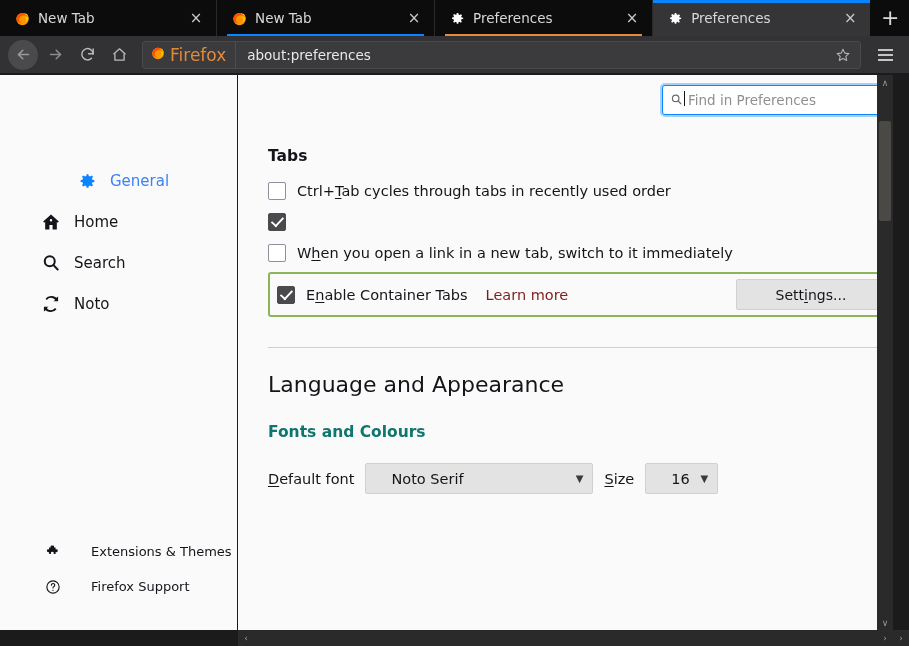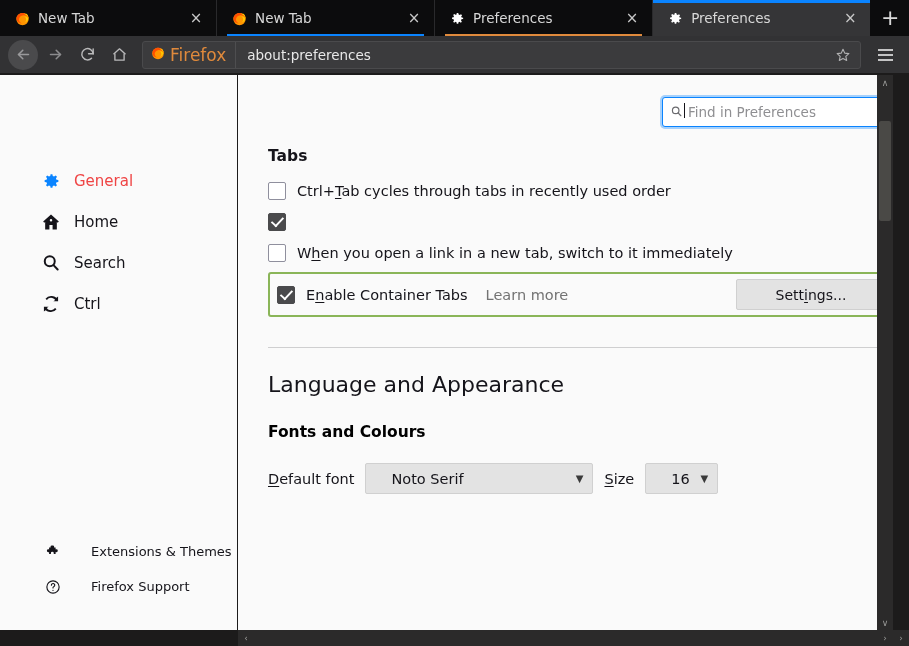--- a/index.html
+++ b/index.html
@@ -179,21 +179,21 @@
   }
   .side-item {
     display: flex;
     align-items: center;
     gap: 13px;
     padding: 0 0 0 40px;
     height: 41px;
     color: #15141a;
     font-size: 15px;
   }
-  .side-item.selected { color: #ef4444; }
+  .side-item.selected { color: #3b82f6; margin-left: 36px; }
   .side-item .sicon {
     width: 21px; height: 21px;
     flex: 0 0 21px;
     display: flex; align-items: center; justify-content: center;
   }
   .side-spacer { flex: 1 1 auto; }
   .side-item.small {
     font-size: 13px;
     height: 35px;
     padding-left: 44px;
@@ -206,21 +206,21 @@
   .main {
     flex: 1 1 auto;
     position: relative;
     padding: 0;
     background: #fafafa;
     overflow: hidden;
   }
   .searchwrap {
     position: absolute;
     right: 9px;
-    top: 22px;
+    top: 10px;
     width: 222px;
     margin-left: 44px;
   }
   .searchbox {
     height: 30px;
     background: #ffffff;
     border: 1px solid #0a84ff;
     border-radius: 3px;
     box-shadow: 0 0 0 2px rgba(10,132,255,0.35);
     display: flex;
@@ -287,21 +287,21 @@
     border: 2px solid #8ab558;
     border-radius: 3px;
     background: #fafafa;
     padding: 5px 6px 5px 7px;
     display: flex;
     align-items: center;
     width: 626px;
   }
   .highlight-row .checkrow { flex: 1 1 auto; height: 28px; }
   .learn-more {
-    color: #737373;
+    color: #7f1d1d;
     font-size: 14.5px;
     margin-left: 7px;
   }
   .btn {
     background: #e3e3e3;
     border: 1px solid #d0d0d0;
     border-radius: 2px;
     color: #15141a;
     font-size: 14px;
     height: 31px;
@@ -320,21 +320,21 @@
   }
   .big-title {
     font-size: 22px;
     color: #15141a;
     font-weight: normal;
     margin: 24px 0 0 0;
   }
   .sub-title {
     font-size: 15.5px;
     font-weight: bold;
-    color: #000000;
+    color: #0f766e;
     margin: 26px 0 0 0;
   }
   .fontrow {
     display: flex;
     align-items: center;
     gap: 11px;
     margin-top: 22px;
   }
   .lbl { font-size: 14.5px; color: #15141a; }
   .select {
@@ -548,21 +548,21 @@
         </div>
 
 
         <div class="side-item">
           <span class="sicon">
             <svg width="20" height="20" viewBox="0 0 24 24" fill="#15141a">
               <path d="M12 4.6c2.1 0 3.9 1.1 5 2.7l-2.1 1.4h5.6V3.1l-2 1.3A8.4 8.4 0 0012 2.4a8.2 8.2 0 00-6.6 3.3l1.7 1.4A6 6 0 0112 4.6z"></path>
               <path d="M12 19.4c-2.1 0-3.9-1.1-5-2.7l2.1-1.4H3.5v5.6l2-1.3a8.4 8.4 0 006.5 2a8.2 8.2 0 006.6-3.3l-1.7-1.4a6 6 0 01-4.9 2.5z"></path>
             </svg>
           </span>
-          <span>Ctrl</span>
+          <span>Noto</span>
         </div>
 
         <div class="side-spacer"></div>
 
         <div class="side-bottom">
           <div class="side-item small">
             <span class="sicon">
               <svg width="16" height="16" viewBox="0 0 24 24" fill="#15141a">
                 <path d="M10.4 2.2a2.2 2.2 0 00-2.2 2.2c0 .4.1.7.3 1H6.1v2.9c-.3-.2-.7-.3-1.1-.3a2.2 2.2 0 000 4.4c.4 0 .8-.1 1.1-.3v3h3c-.2-.3-.3-.7-.3-1.1a2.2 2.2 0 014.4 0c0 .4-.1.8-.3 1.1h3v-3c.3.2.7.3 1.1.3a2.2 2.2 0 000-4.4c-.4 0-.8.1-1.1.3V5.4h-2.4c.2-.3.3-.6.3-1a2.2 2.2 0 00-2.2-2.2z"></path>
               </svg>

